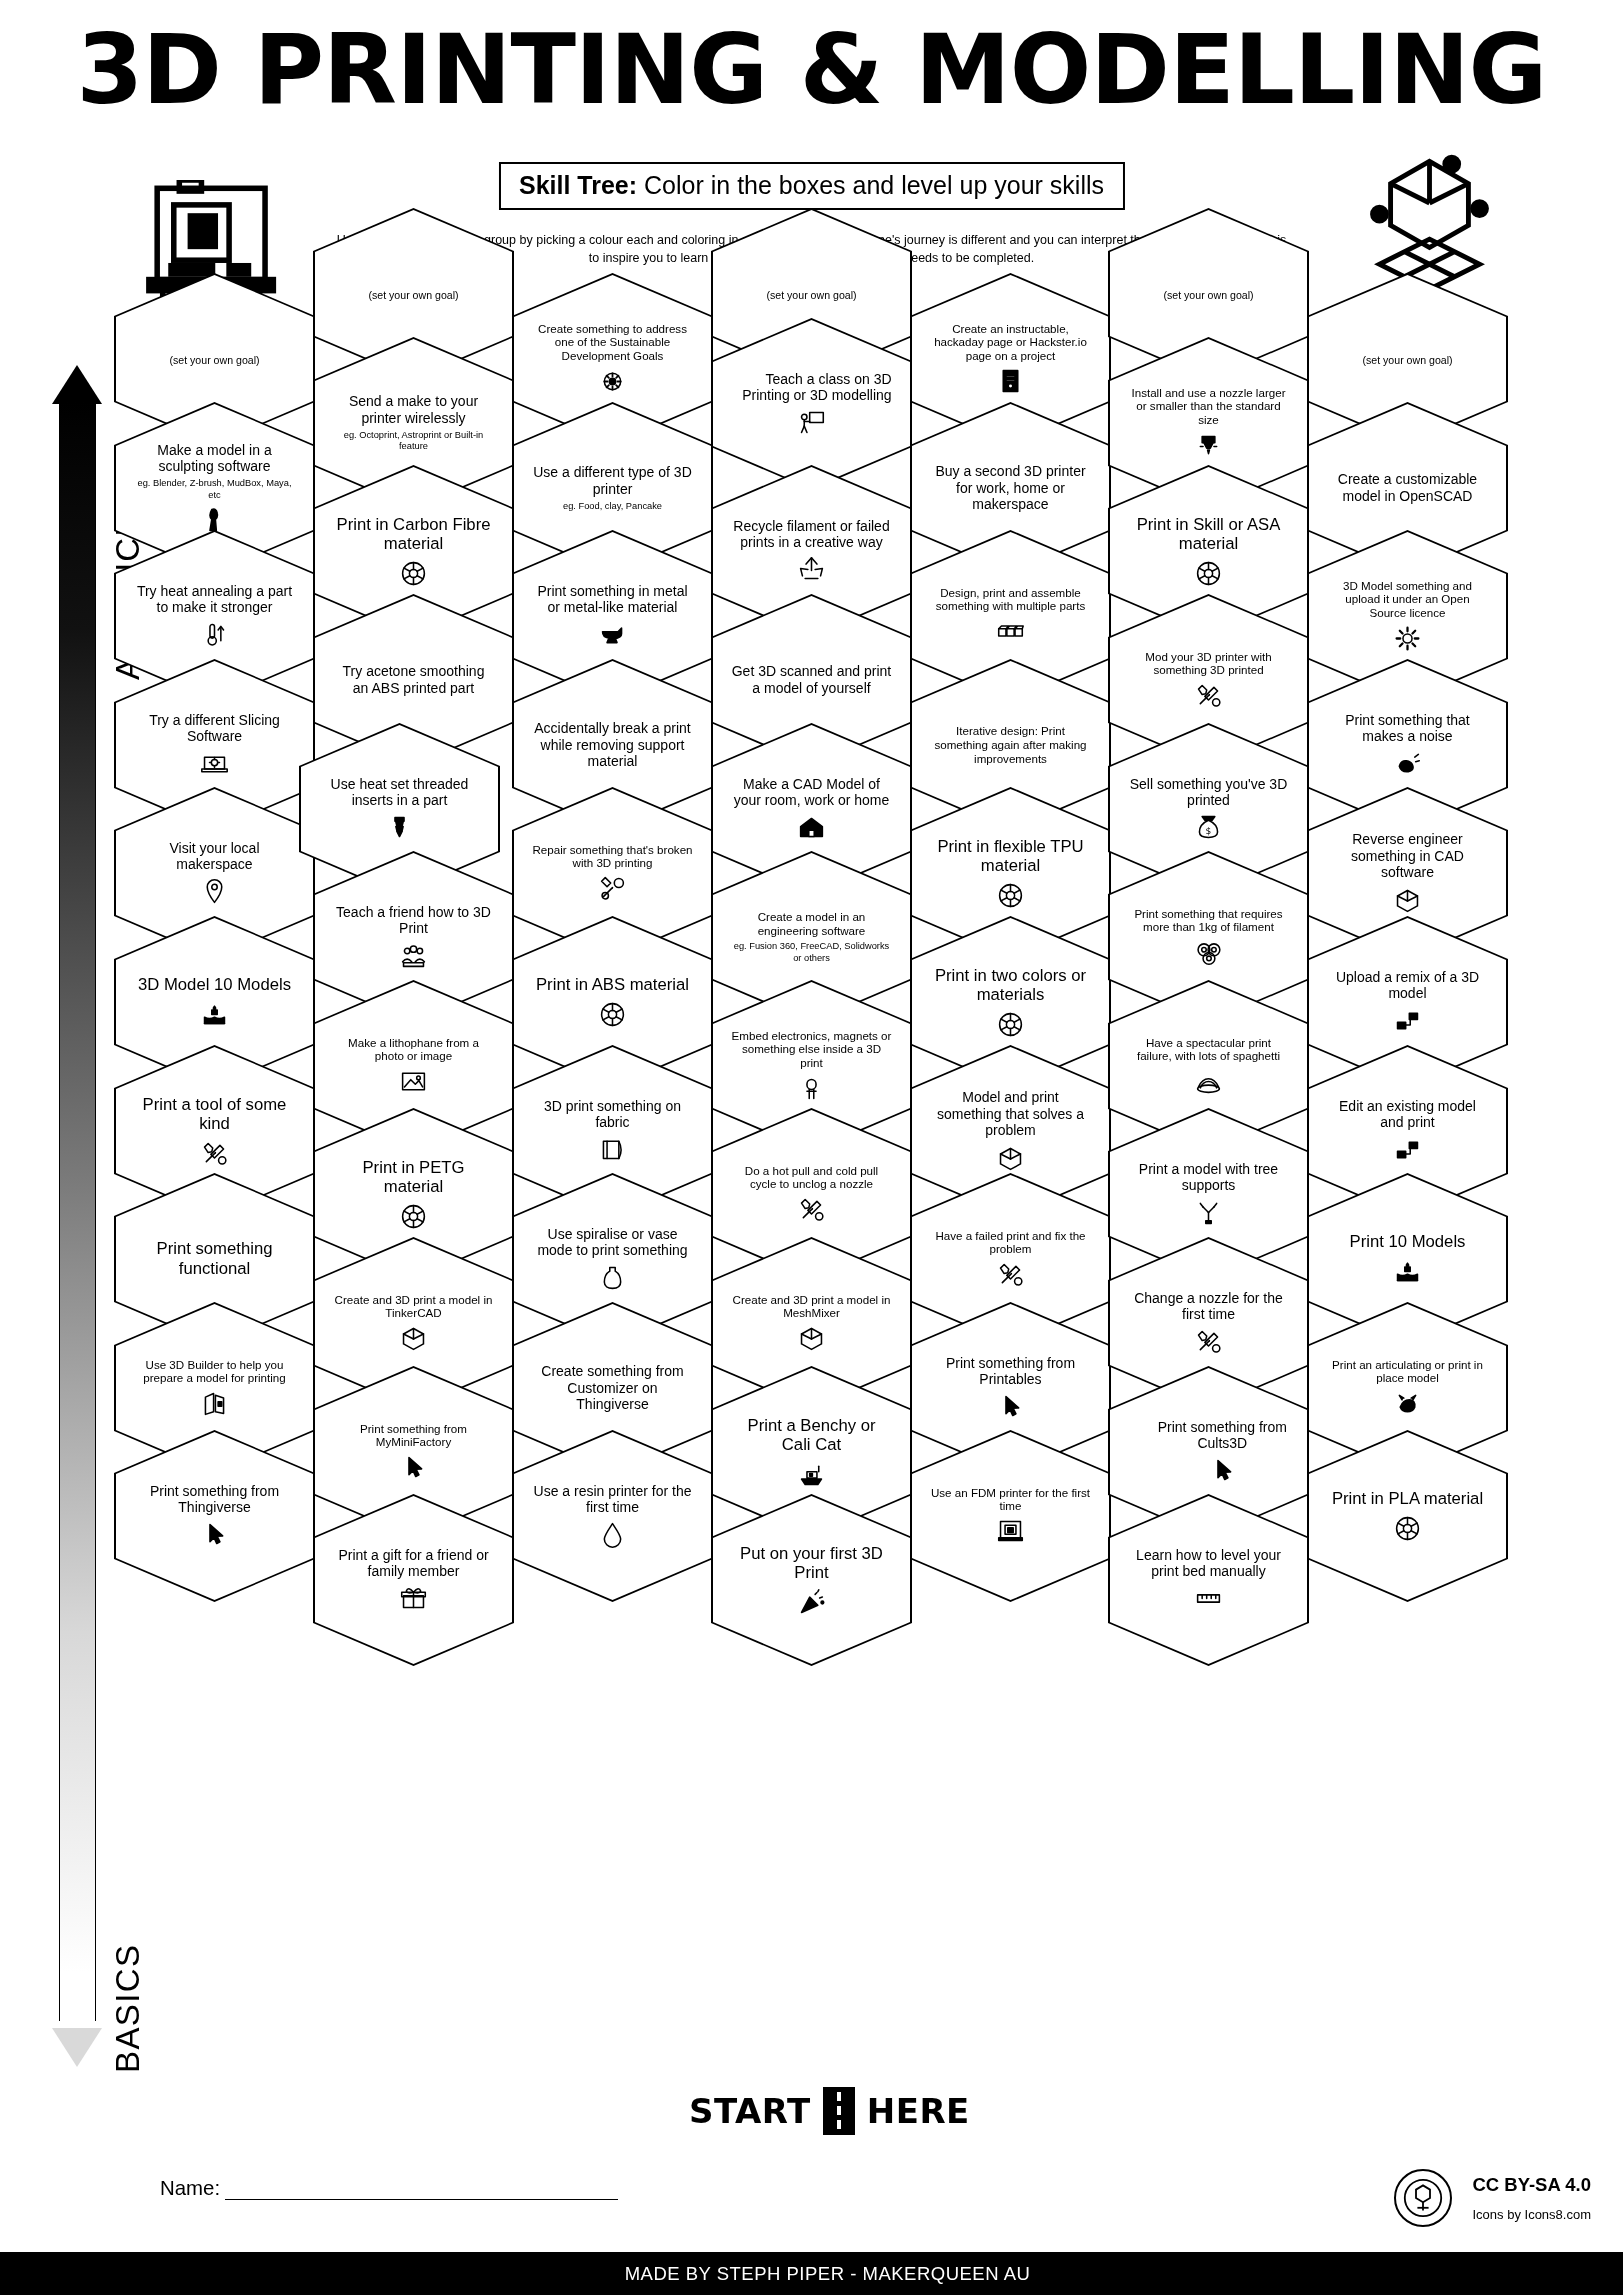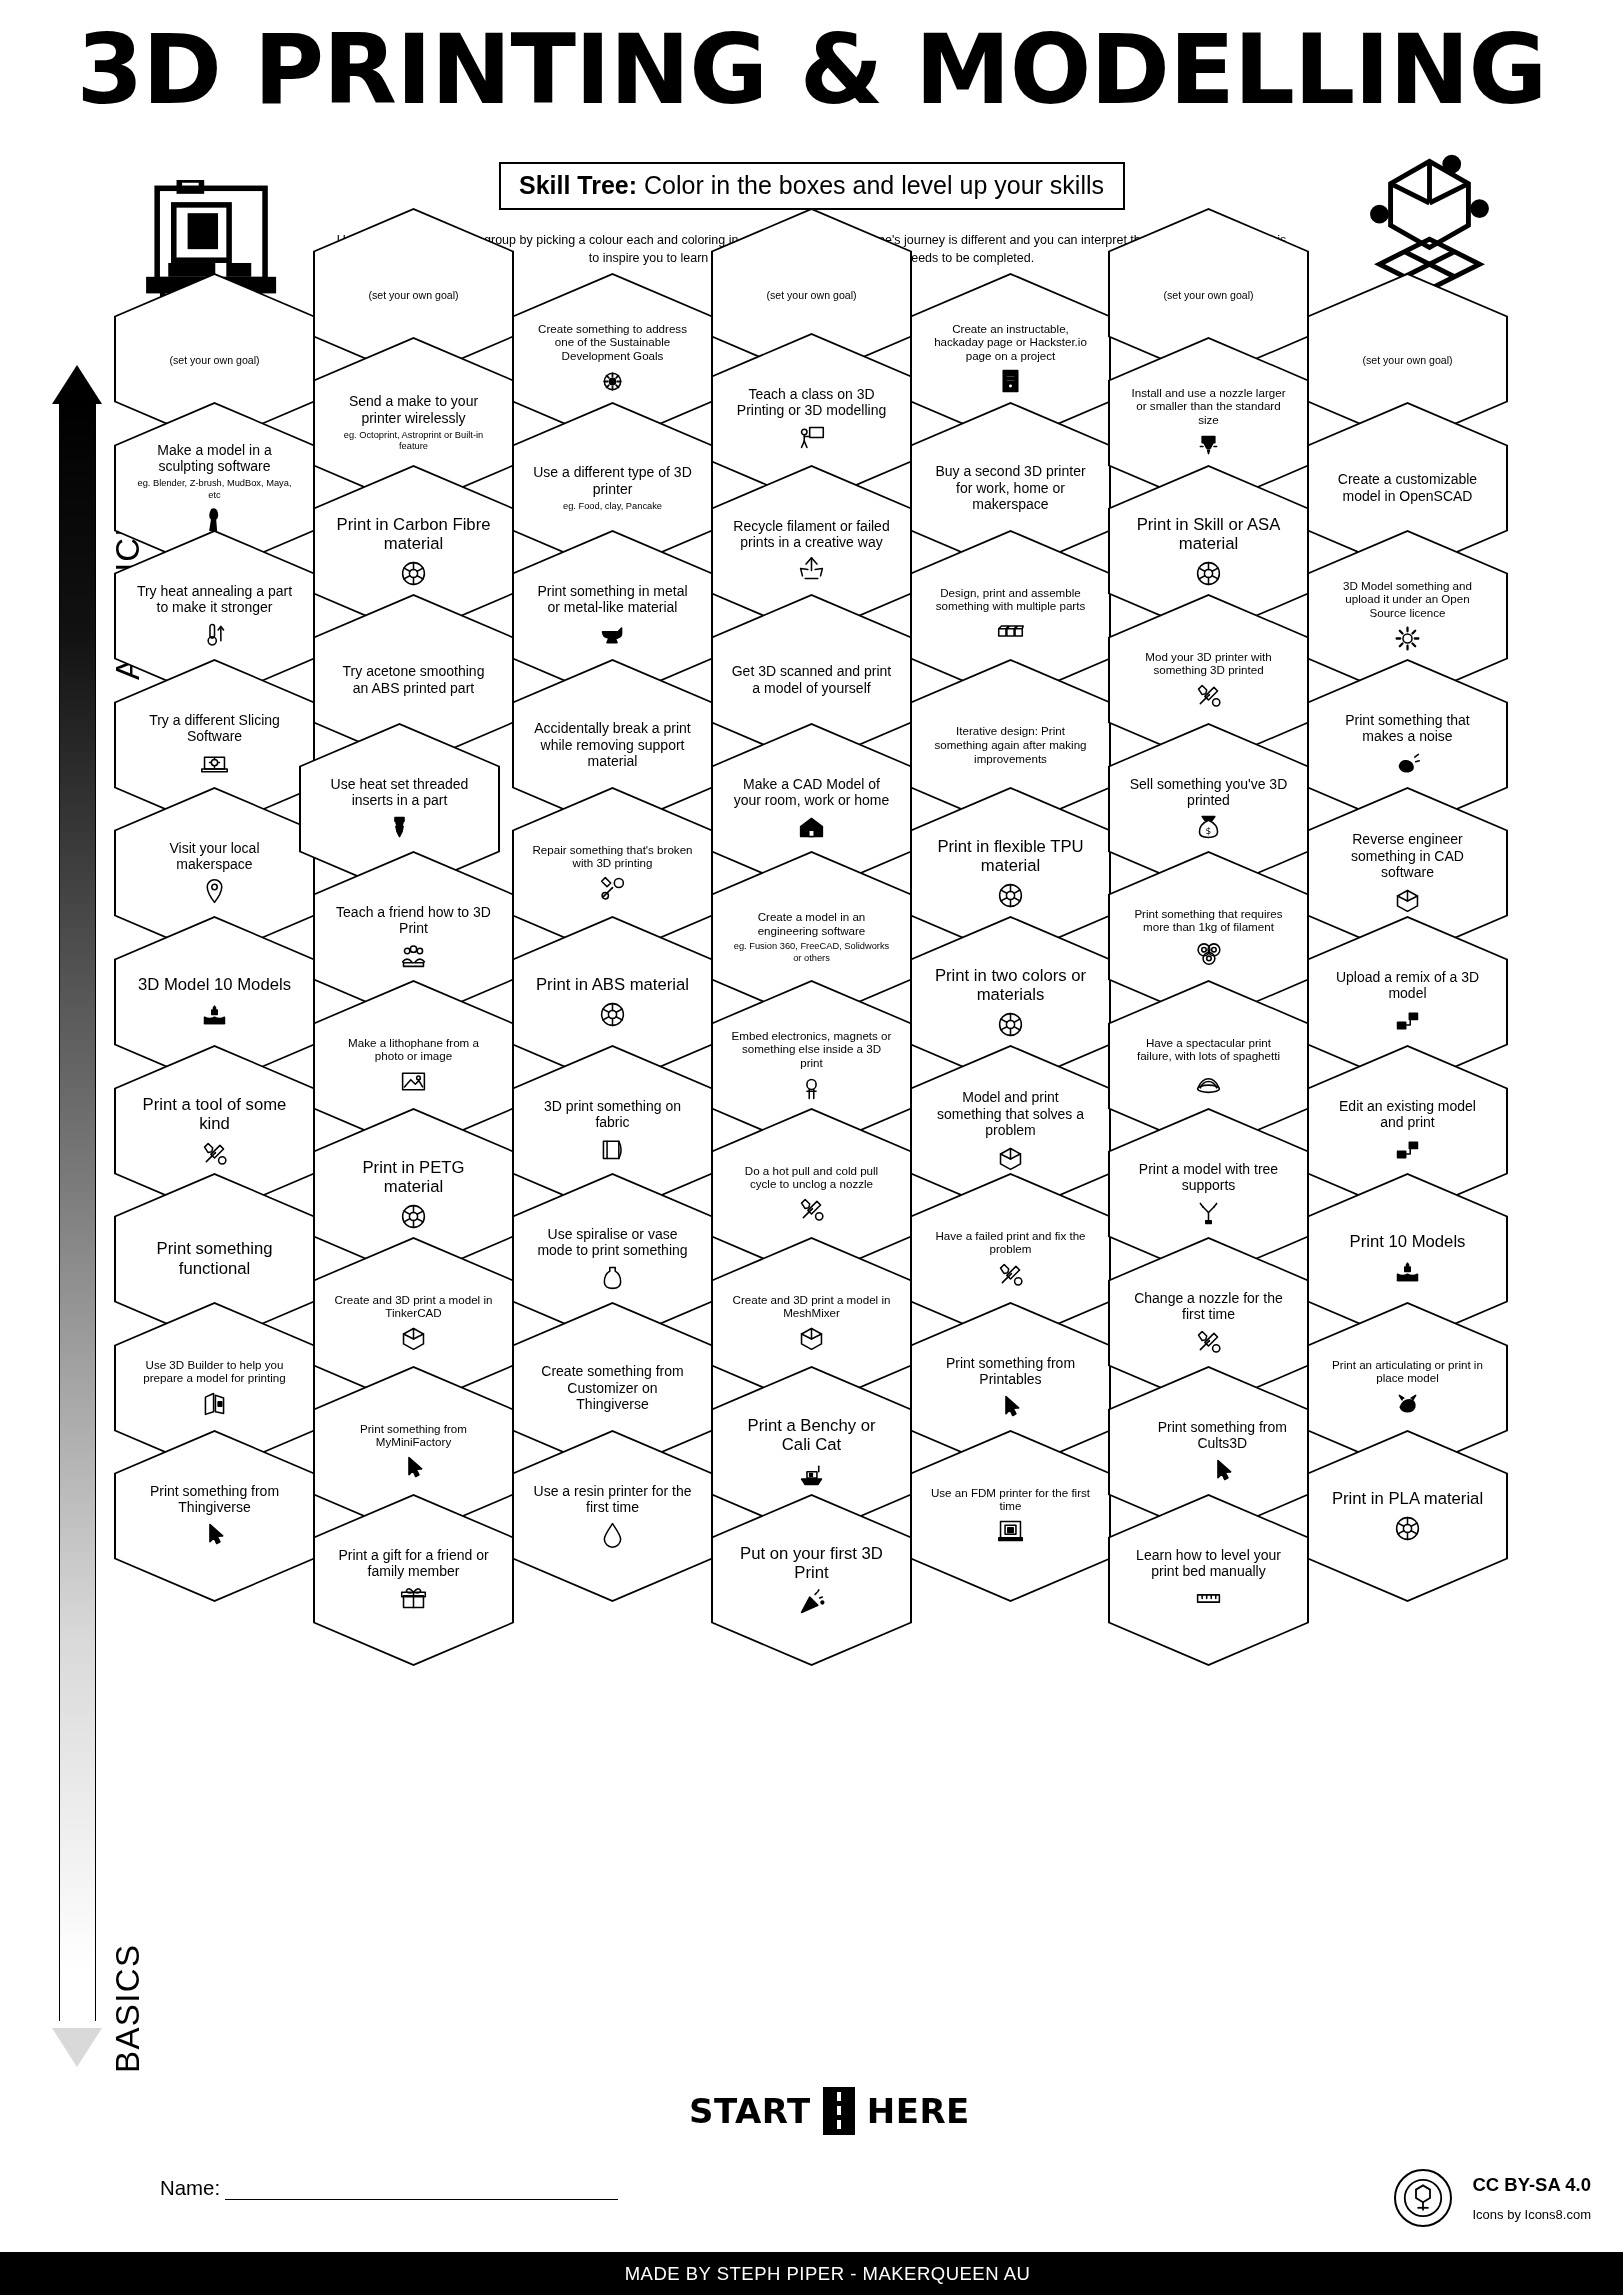--- a/index.html
+++ b/index.html
@@ -612,21 +612,21 @@
           </div>
         </div>
       </div>
       <div class="hex goal" style="left: 711px; top: 208px;">
         <div class="bg"></div>
         <div class="fg"></div>
         <div class="content">
           <div class="label">(set your own goal)</div>
         </div>
       </div>
-      <div class="hex" style="left: 711px; top: 333px;">
+      <div class="hex" style="left: 711px; top: 318px; text-align: right;">
         <div class="bg"></div>
         <div class="fg"></div>
         <div class="content">
           <div class="label">Teach a class on 3D Printing or 3D modelling</div>
           <div class="ico">
             <svg width="29" height="29" viewBox="0 0 64 64" fill="none" stroke="#000" stroke-width="3.4" stroke-linecap="round" stroke-linejoin="round">
               <rect x="28" y="10" width="30" height="22"></rect>
               <circle cx="16" cy="20" r="6"></circle>
               <path d="M16 26 v14"></path>
               <path d="M16 40 l-6 14"></path>

